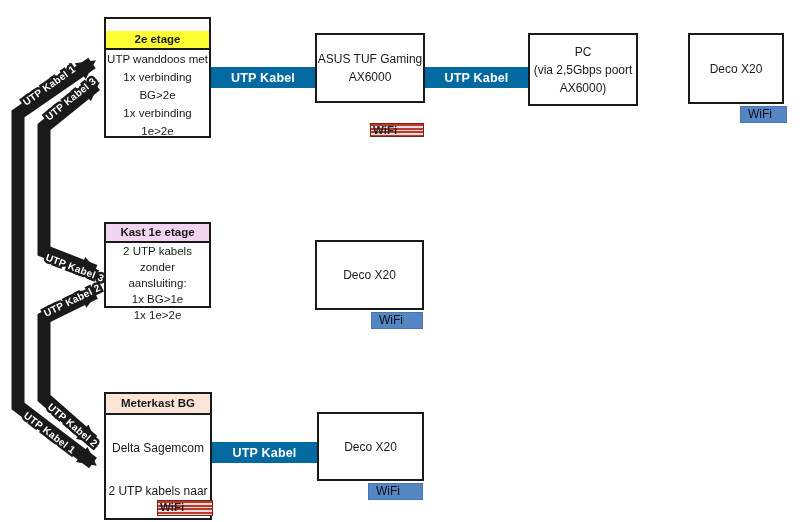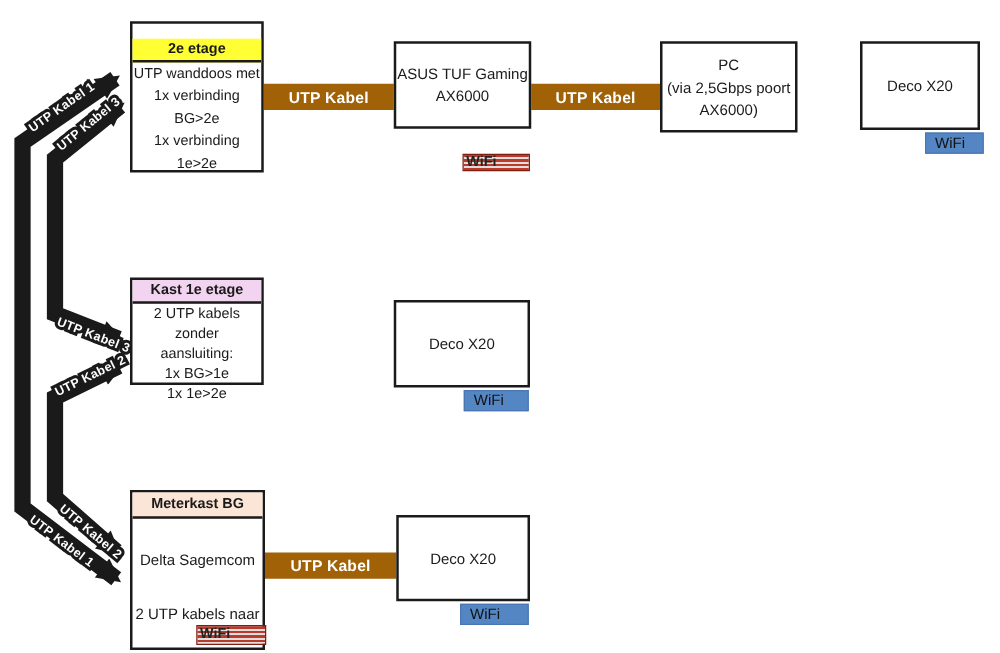--- a/index.html
+++ b/index.html
@@ -32,21 +32,21 @@
   .body.lh18 div{line-height:18px;}
   .body.lh16 div{line-height:16px;}
   .body.lh19 div{line-height:19px;margin-top:24px;}
   .plain{
     position:absolute;background:#fff;border:2px solid #1a1a1a;box-sizing:border-box;
     display:flex;align-items:center;justify-content:center;text-align:center;
     font-size:12px;z-index:2;
   }
   .plain .inner div{line-height:18px;}
   .hbar{
-    position:absolute;background:#a16207;color:#ffffff;z-index:1;
+    position:absolute;background:#0369a1;color:#ffffff;z-index:1;
     display:flex;align-items:center;justify-content:center;
     font-size:12.5px;font-weight:bold;letter-spacing:.2px;
   }
   .wifi-blue{
     position:absolute;background:#5586c4;border:1px solid #4a77b2;box-sizing:border-box;
     font-size:12px;color:#111;line-height:15px;padding-left:7px;z-index:2;
   }
   .wifi-striped{
     position:absolute;box-sizing:border-box;z-index:2;
     background:repeating-linear-gradient(to bottom,#bd3a2b 0px,#bd3a2b 2px,#dedede 2px,#dedede 3.6px);

